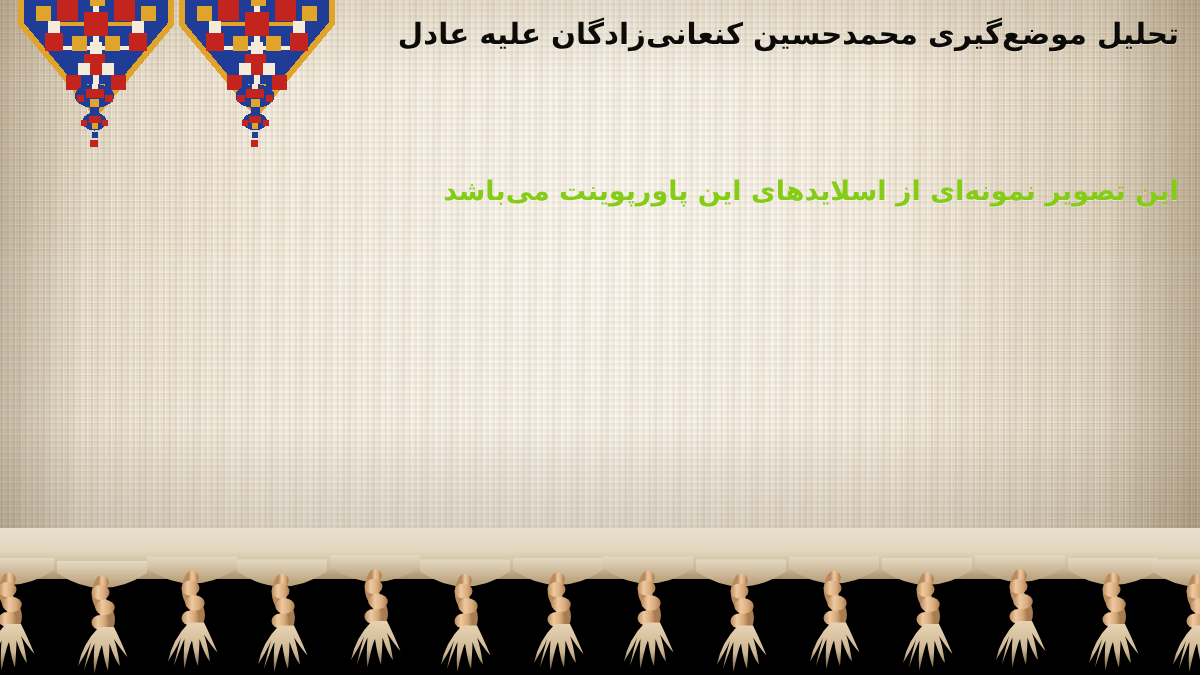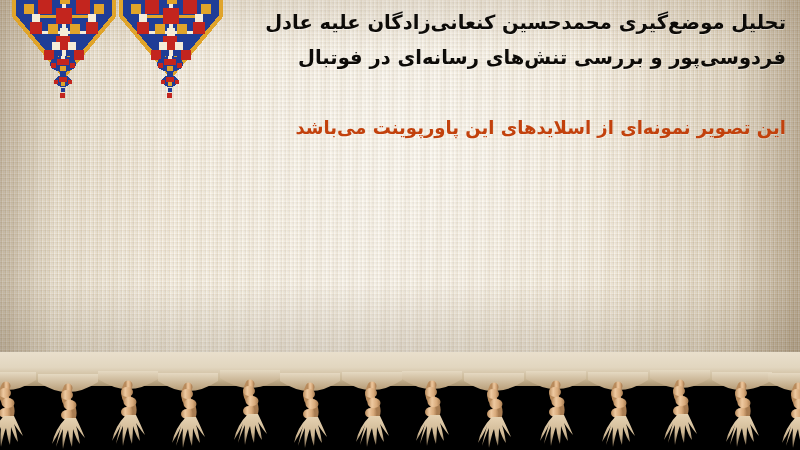--- a/index.html
+++ b/index.html
@@ -127,21 +127,21 @@
   .body-block {
     position:absolute;
     right:14px; top:108px;
     width:775px;
   }
   .body-line {
     font-family:"DejaVu Sans", sans-serif;
     font-size:18px;
     font-weight:700;
     line-height:40px;
-    color:#c2410c;
+    color:#84cc16;
     text-shadow:0 1px 0 rgba(255,255,255,0.32);
     white-space:nowrap;
   }
 </style>
 </head>
 <body>
 
 <div id="slide">
 
   <div class="canvas-field">
@@ -333,21 +333,20 @@
         <use href="#tassel" x="742" y="2"></use>
         <use href="#tassel" x="798" y="3"></use>
       </g>
     </svg>
   </div>
 
   <div class="text-layer">
 
     <div class="title-block">
       <div class="title-line">تحلیل موضع‌گیری محمدحسین کنعانی‌زادگان علیه عادل</div>
-      <div class="title-line">فردوسی‌پور و بررسی تنش‌های رسانه‌ای در فوتبال</div>
     </div>
 
     <div class="body-block">
       <div class="body-line">این تصویر نمونه‌ای از اسلایدهای این پاورپوینت می‌باشد</div>
     </div>
 
   </div>
 </div>
 
 </body></html>

